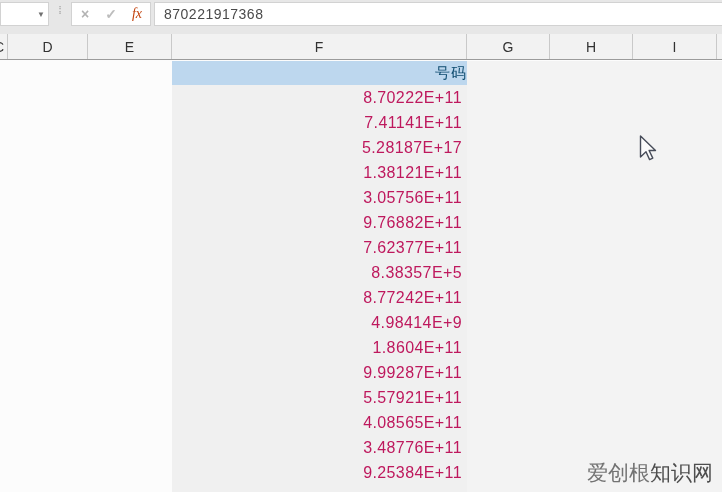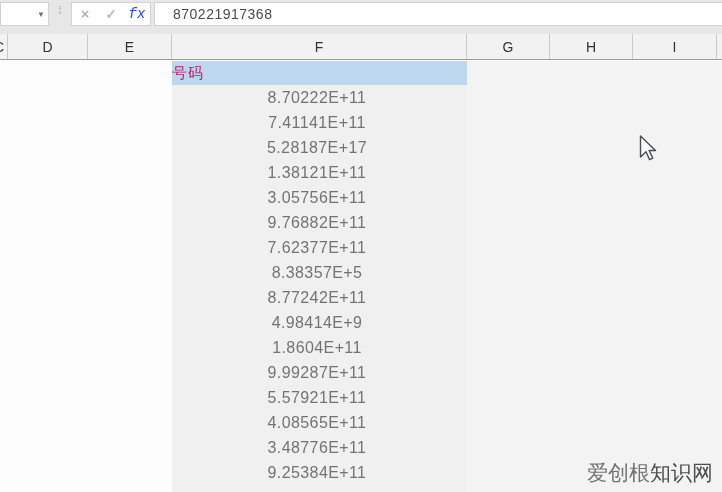--- a/index.html
+++ b/index.html
@@ -36,27 +36,27 @@
     position: absolute; left: 71px; top: 2px; width: 80px; height: 24px;
     background: #fff; border: 1px solid #d2d2d2;
     display: flex; align-items: center; justify-content: space-around;
   }
   .fxg-btn {
     width: 22px; height: 22px; display: flex; align-items: center; justify-content: center;
     background: transparent; border: none; cursor: default;
   }
   .glyph-cancel { color: #b3b3b3; font-size: 14px; font-weight: bold; }
   .glyph-enter  { color: #bdbdbd; font-size: 14px; font-weight: bold; }
-  .glyph-fx     { color: #1d4ed8; font-size: 14px; font-style: italic;
-                  font-family: Liberation Mono, monospace; }
+  .glyph-fx     { color: #c2410c; font-size: 14px; font-style: italic;
+                  font-family: Liberation Serif, serif; }
   .formula-input {
     position: absolute; left: 154px; top: 2px; width: 568px; height: 24px;
     background: #fff; border: 1px solid #d2d2d2; border-right: none;
     font-size: 14px; color: #4a4a4a; letter-spacing: 0.5px;
-    line-height: 22px; padding-left: 18px;
+    line-height: 22px; padding-left: 9px;
     white-space: nowrap; overflow: hidden;
   }
 
   
   .col-headers {
     position: absolute; left: 0; top: 34px; width: 722px; height: 26px;
     background: #f2f2f2; border-bottom: 1px solid #9b9b9b;
     display: flex;
   }
   .col-h {
@@ -78,27 +78,27 @@
   }
   .region-right {
     position: absolute; left: 467px; top: 0; width: 255px; height: 431px;
     background: #f3f3f3;
   }
   .f-col {
     position: absolute; left: 172px; top: 0; width: 295px; height: 431px;
     background: #f0f0f0; overflow: hidden;
   }
   .f-header-cell {
-    height: 24px; line-height: 24px; text-align: left;
-    font-size: 15px; color: #be185d; letter-spacing: 1px;
+    height: 24px; line-height: 24px; text-align: right;
+    font-size: 15px; color: #0c4a6e; letter-spacing: 1px;
   }
   .f-rows { overflow: hidden; }
   .cell-row {
-    height: 25px; line-height: 25px; text-align: center; padding-right: 5px;
-    font-size: 16px; letter-spacing: 0.4px; color: #737373;
+    height: 25px; line-height: 25px; text-align: right; padding-right: 5px;
+    font-size: 16px; letter-spacing: 0.4px; color: #be185d;
     white-space: nowrap;
   }
 
   
   .cursor { position: absolute; left: 639px; top: 74px; width: 20px; height: 30px; }
 
   
   .watermark {
     position: absolute; right: 9px; bottom: 5px;
     font-size: 21px; white-space: nowrap;

